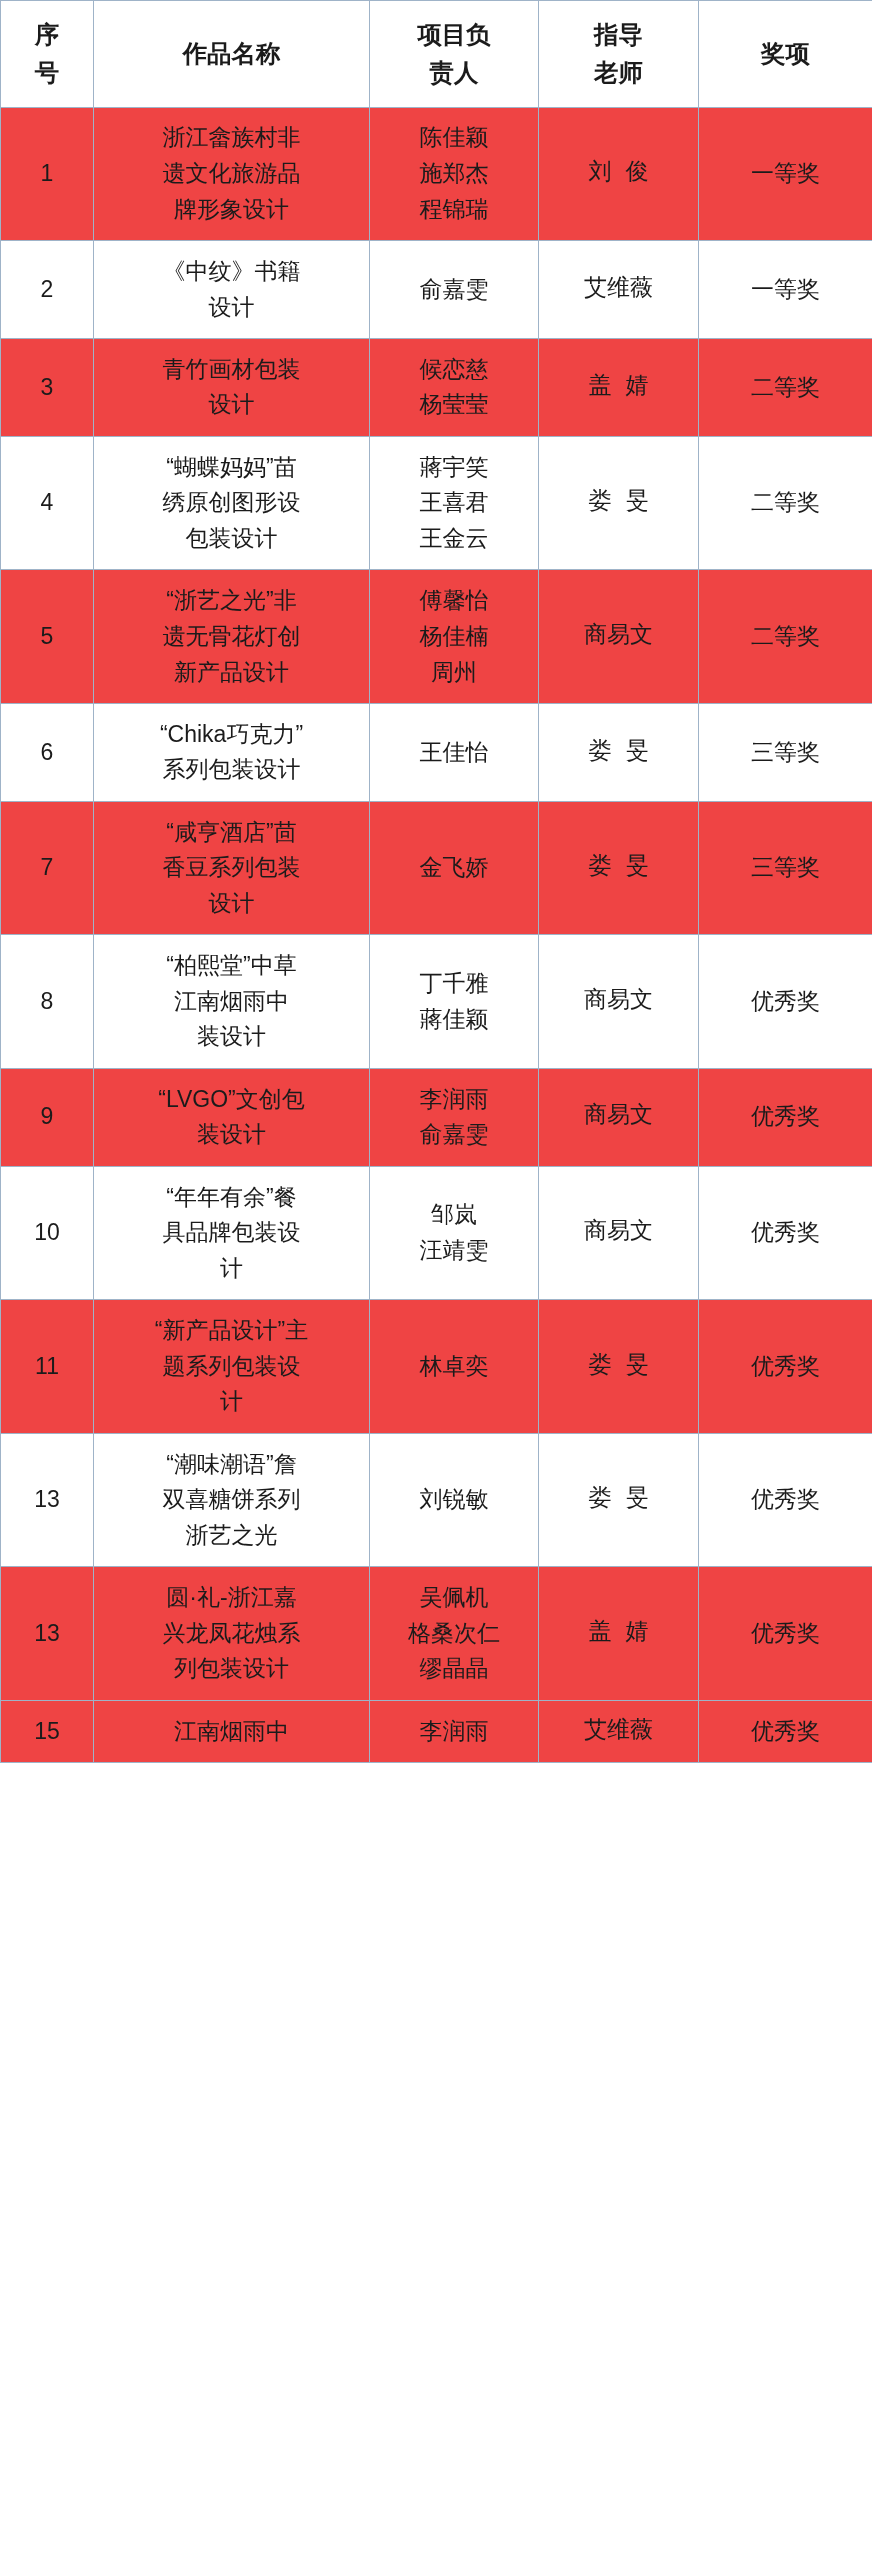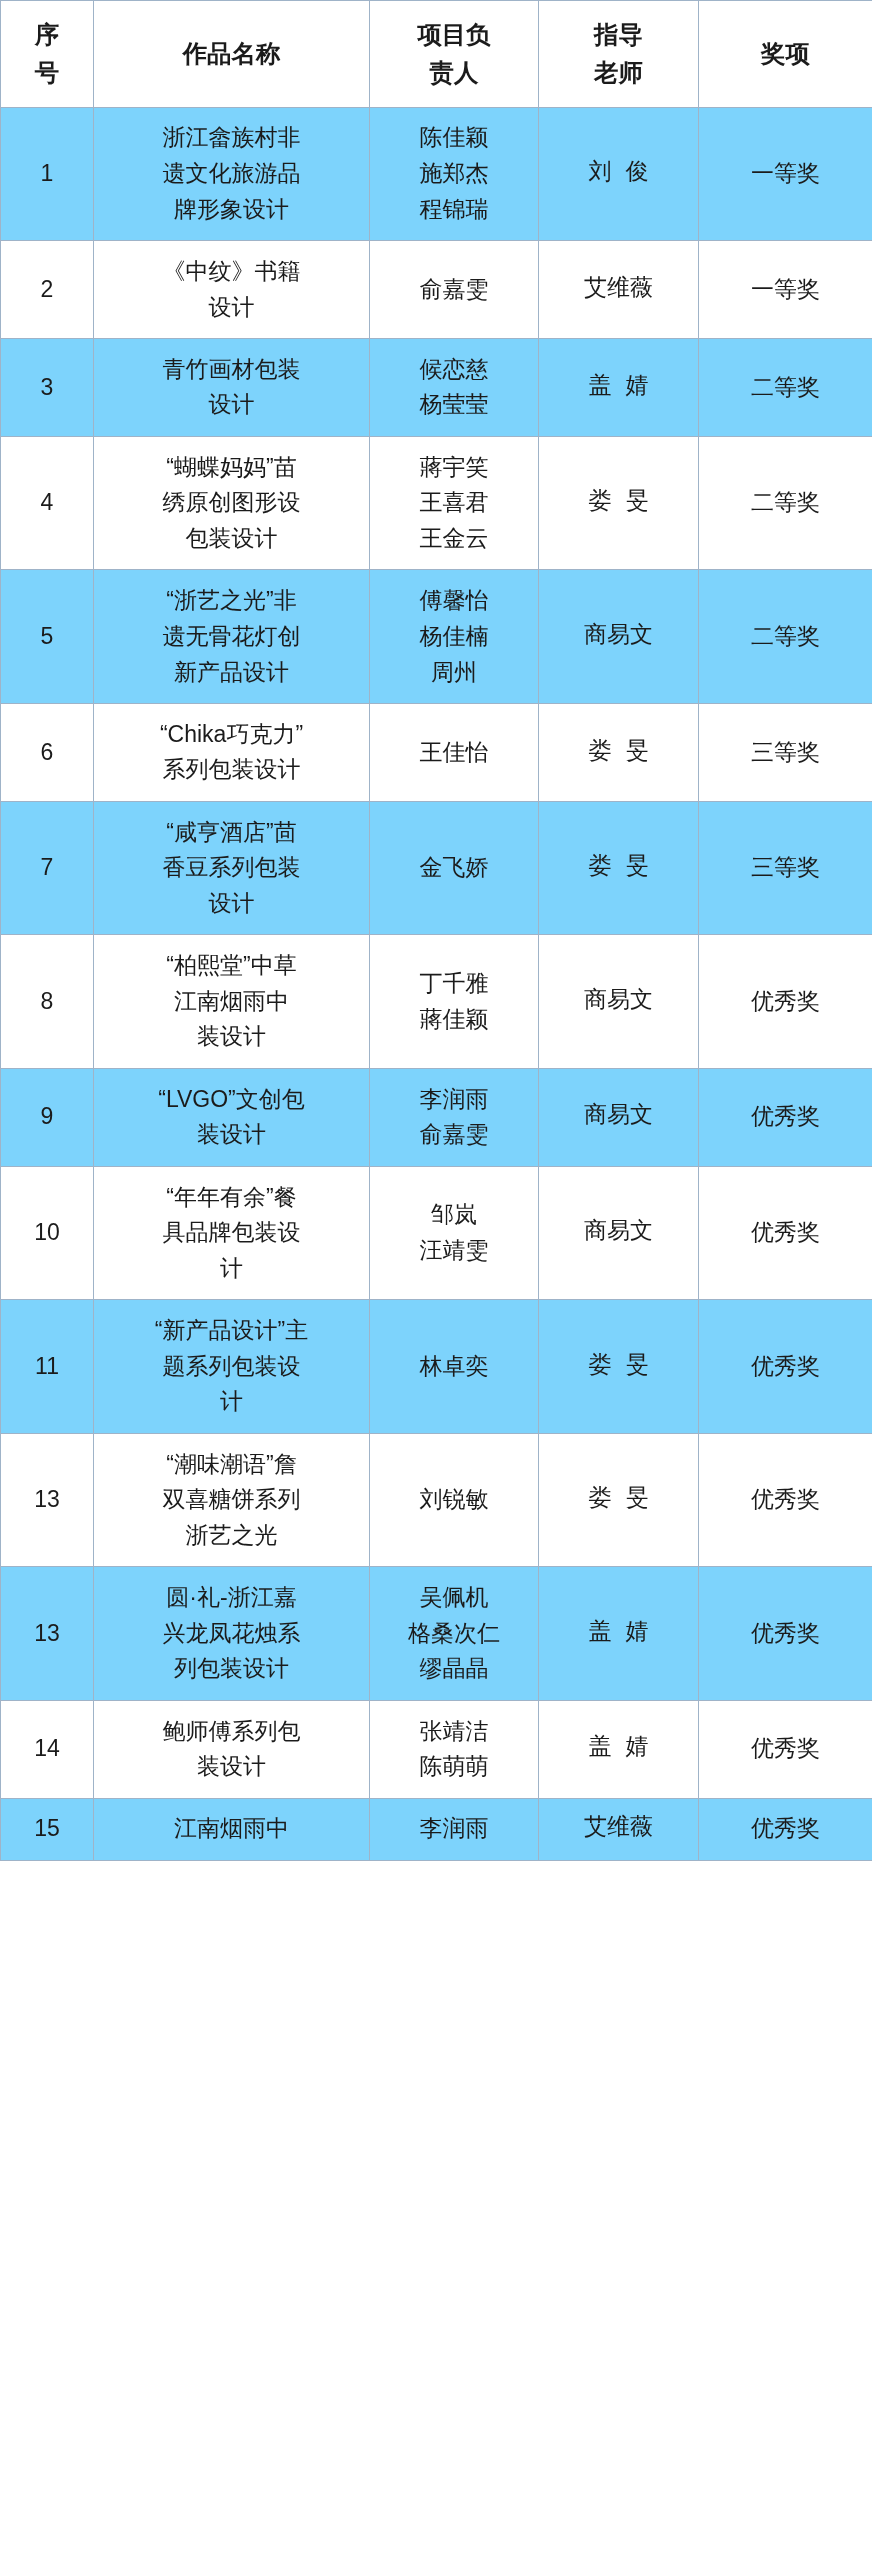--- a/index.html
+++ b/index.html
@@ -39,21 +39,21 @@
     padding: 12.8px 8.1px;
     word-break: break-word;
   }
   table.award-table thead th {
     font-weight: bold;
     background: #ffffff;
     font-size: 24.4px;
     padding: 15px 8.1px;
   }
   table.award-table tbody tr.odd td {
-    background: #7dd3fc;
+    background: #ef4444;
   }
   table.award-table tbody tr.even td {
     background: #ffffff;
   }
   .cell-lines {
     display: block;
   }
   .cell-lines .ln {
     display: block;
   }
@@ -358,39 +358,20 @@
               <span class="ln">吴佩机</span>
               <span class="ln">格桑次仁</span>
               <span class="ln">缪晶晶</span>
             </span>
           </td>
           <td>
             <span class="cell-lines nowrap-space"><span class="ln">盖 婧</span></span>
           </td>
           <td><span>优秀奖</span></td>
         </tr>
-        <tr class="even">
-          <td><span class="idx">14</span></td>
-          <td>
-            <span class="cell-lines">
-              <span class="ln">鲍师傅系列包</span>
-              <span class="ln">装设计</span>
-            </span>
-          </td>
-          <td>
-            <span class="cell-lines">
-              <span class="ln">张靖洁</span>
-              <span class="ln">陈萌萌</span>
-            </span>
-          </td>
-          <td>
-            <span class="cell-lines nowrap-space"><span class="ln">盖 婧</span></span>
-          </td>
-          <td><span>优秀奖</span></td>
-        </tr>
         <tr class="odd">
           <td><span class="idx">15</span></td>
           <td>
             <span class="cell-lines">
               <span class="ln">江南烟雨中</span>
             </span>
           </td>
           <td>
             <span class="cell-lines">
               <span class="ln">李润雨</span>

